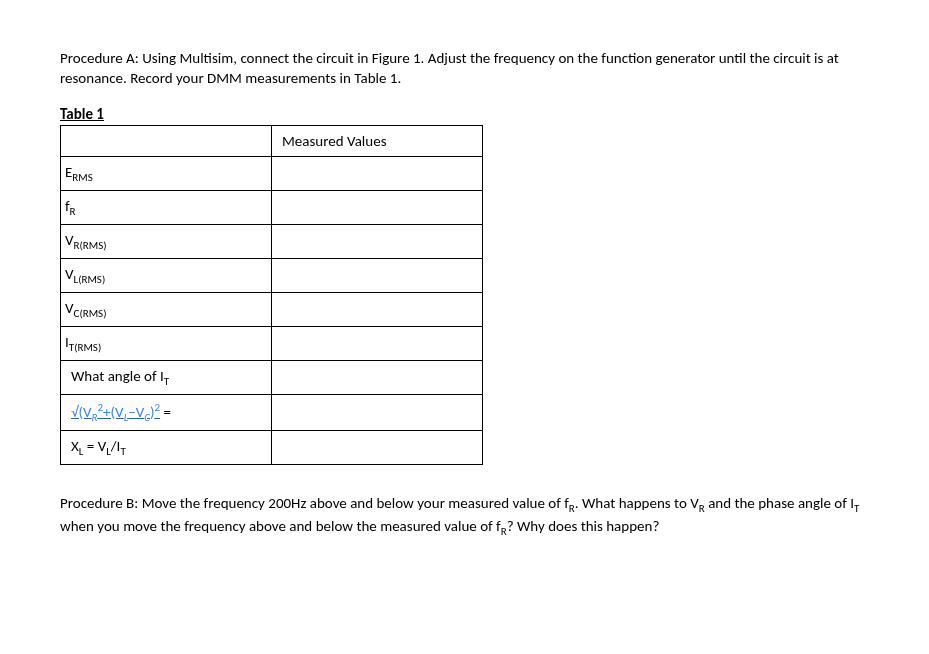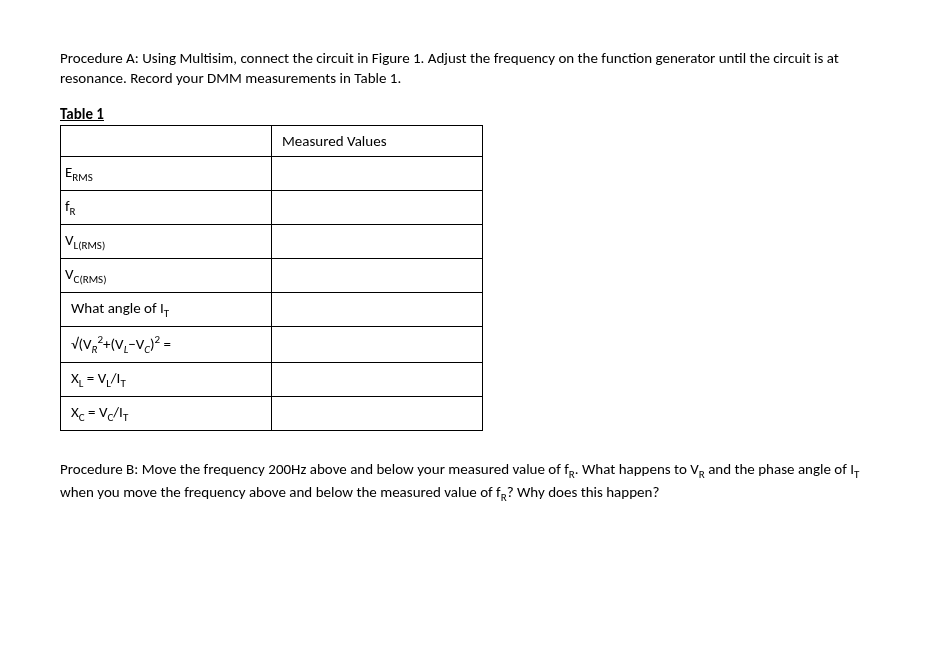--- a/index.html
+++ b/index.html
@@ -52,22 +52,23 @@
   }
   .sub {
     font-size: 11px;
     vertical-align: sub;
   }
   .sup {
     font-size: 11px;
     vertical-align: super;
   }
   .formula-underline {
+    text-decoration: underline;
     text-decoration-color: #2a6099;
-    color: #000000;
+    color: #3b82f6;
   }
   .procB {
     margin-top: 6px;
     line-height: 1.35;
   }
 </style>
 </head>
 <body>
 
 <p class="instr">Procedure A: Using Multisim, connect the circuit in Figure 1.  Adjust the frequency on the function generator until the circuit is at resonance.  Record your DMM measurements in Table 1.</p>
@@ -82,39 +83,43 @@
   </tr>
   <tr>
     <td class="col-label indent">E<span class="smallcaps-sub">RMS</span></td>
     <td class="col-value"></td>
   </tr>
   <tr>
     <td class="col-label indent">f<span class="sub">R</span></td>
     <td class="col-value"></td>
   </tr>
   <tr>
+    <td class="col-label indent">V<span class="smallcaps-sub">R(RMS)</span></td>
+    <td class="col-value"></td>
+  </tr>
+  <tr>
     <td class="col-label indent">V<span class="smallcaps-sub">L(RMS)</span></td>
     <td class="col-value"></td>
   </tr>
   <tr>
     <td class="col-label indent">V<span class="smallcaps-sub">C(RMS)</span></td>
+    <td class="col-value"></td>
+  </tr>
+  <tr>
+    <td class="col-label indent">I<span class="smallcaps-sub">T(RMS)</span></td>
     <td class="col-value"></td>
   </tr>
   <tr>
     <td class="col-label"><span>What angle of I</span><span class="sub">T</span></td>
     <td class="col-value"></td>
   </tr>
   <tr>
     <td class="col-label"><span class="formula-underline">√(V<span class="sub" style="font-style:italic">R</span><span class="sup">2</span>+(V<span class="sub" style="font-style:italic">L</span>−V<span class="sub" style="font-style:italic">C</span>)<span class="sup">2</span></span><span> =</span></td>
     <td class="col-value"></td>
   </tr>
   <tr>
     <td class="col-label"><span>X</span><span class="sub">L</span><span> = V</span><span class="sub">L</span><span>/I</span><span class="sub">T</span></td>
     <td class="col-value"></td>
   </tr>
-  <tr>
-    <td class="col-label"><span>X</span><span class="sub">C</span><span> = V</span><span class="sub">C</span><span>/I</span><span class="sub">T</span></td>
-    <td class="col-value"></td>
-  </tr>
 </tbody>
   </table>
 
 <p class="procB"><span>Procedure B: Move the frequency 200Hz above and below your measured value of f</span><span class="sub">R</span><span>.  What happens to V</span><span class="sub">R</span><span> and the phase angle of I</span><span class="sub">T</span><span> when you move the frequency above and below the measured value of f</span><span class="sub">R</span><span>? Why does this happen?</span></p>
 
 </body></html>

